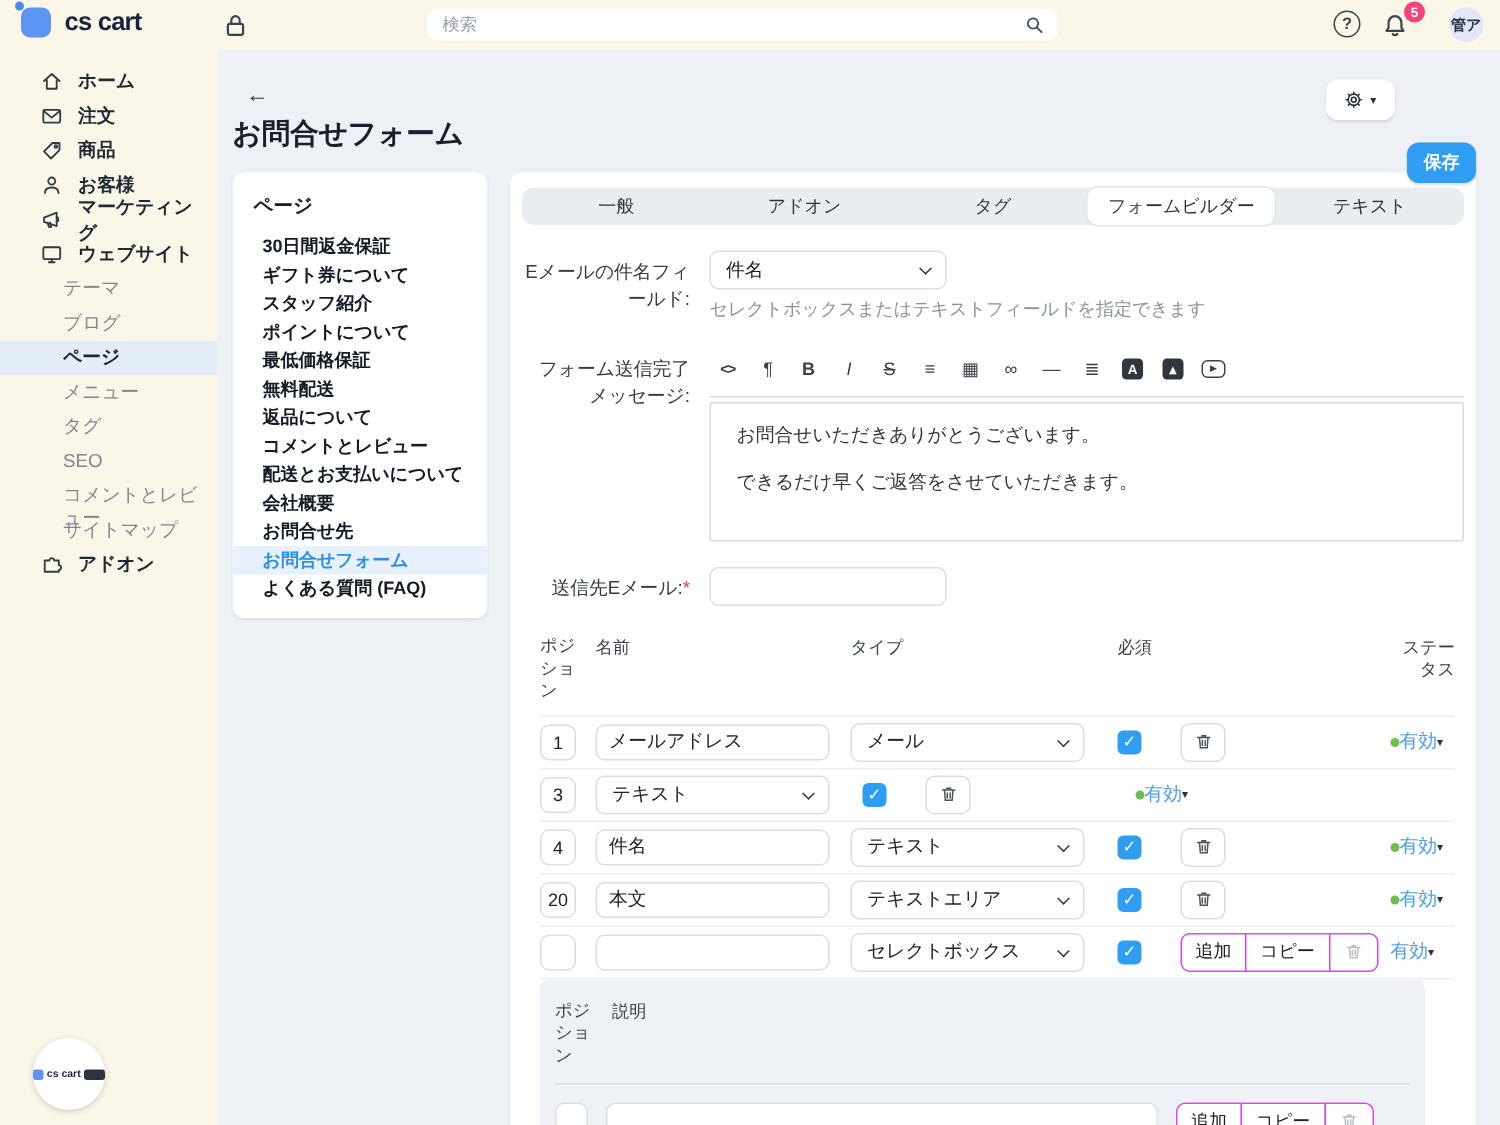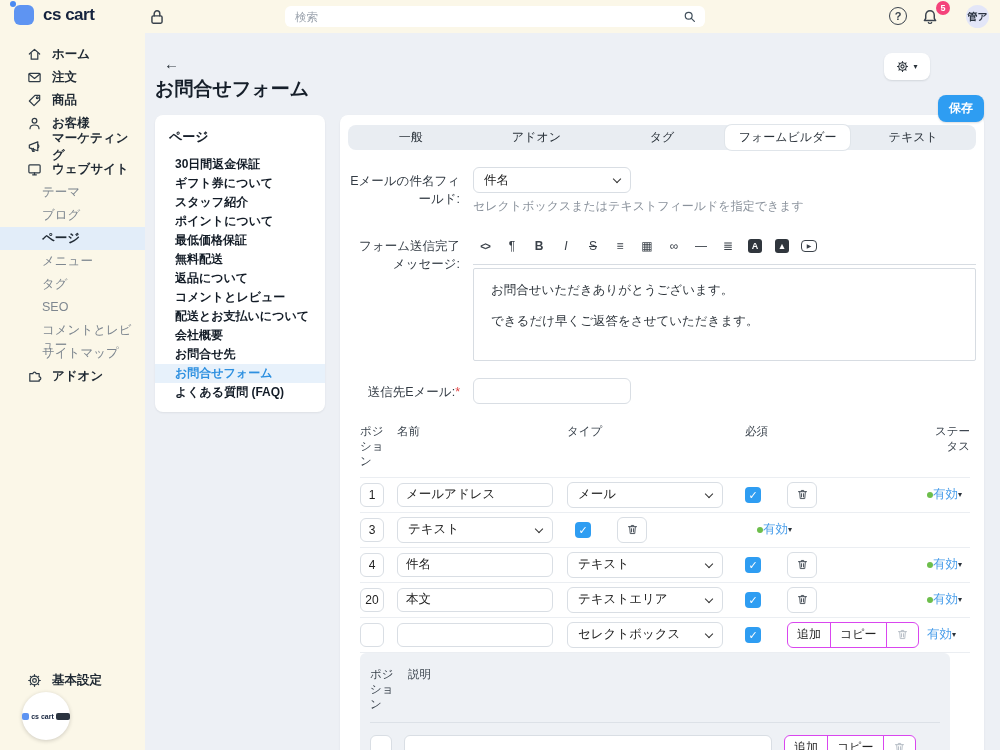--- a/index.html
+++ b/index.html
@@ -205,28 +205,20 @@
   <div class="side-sub">コメントとレビュー</div>
 
   <div class="side-sub">サイトマップ</div>
 </div>
   <div class="side-item">
     <svg width="15" height="15" viewBox="0 0 16 16" fill="none" stroke="#2F3B46" stroke-width="1.3" stroke-linecap="round" stroke-linejoin="round">
         <path d="M3 13 V5 H6.3 A1.7 1.7 0 1 1 9.7 5 H13 V8.3 A1.7 1.7 0 1 1 13 11.7 V13 Z"></path>
       </svg>
     <span>アドオン</span>
   </div>
-  <div class="side-item side-settings">
-    <svg width="15" height="15" viewBox="0 0 16 16" fill="none" stroke="#2F3B46" stroke-width="1.3" stroke-linecap="round">
-        <circle cx="8" cy="8" r="2"></circle>
-        <circle cx="8" cy="8" r="4.6"></circle>
-        <path d="M8 3.4 V1.8 M8 14.2 V12.6 M12.6 8 H14.2 M1.8 8 H3.4 M11.3 4.7 L12.4 3.6 M3.6 12.4 L4.7 11.3 M11.3 11.3 L12.4 12.4 M3.6 3.6 L4.7 4.7"></path>
-      </svg>
-    <span>基本設定</span>
-  </div>
   <div class="footer-logo">
     <span class="mini-mark"></span>
     <span class="mini-text">cs cart</span>
     <span class="mini-pill"></span>
   </div>
 </div>
 
 <div class="main">
   <div class="page-header">
     <button class="back-btn">←</button>

